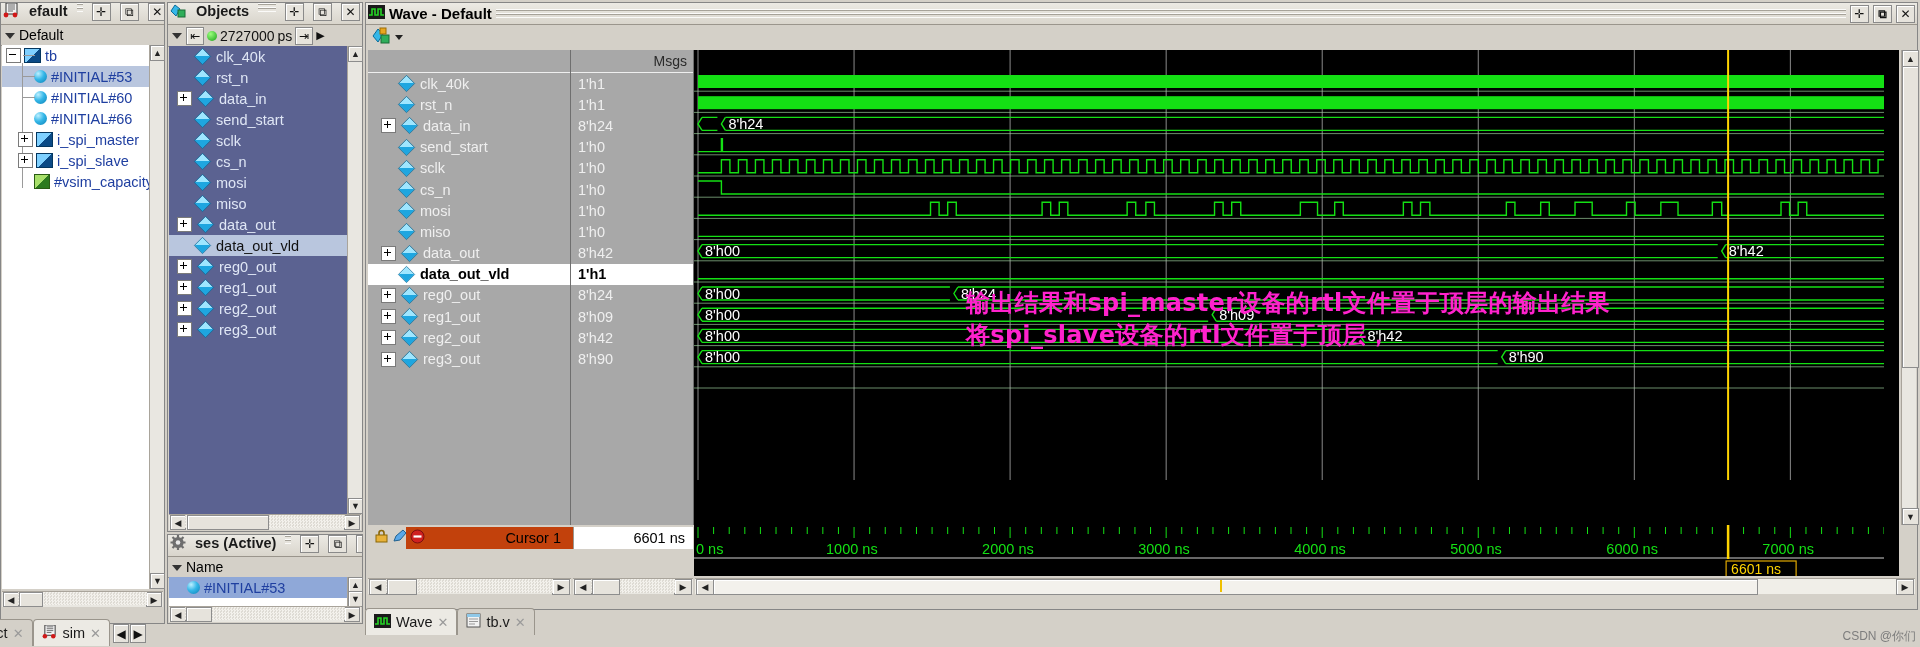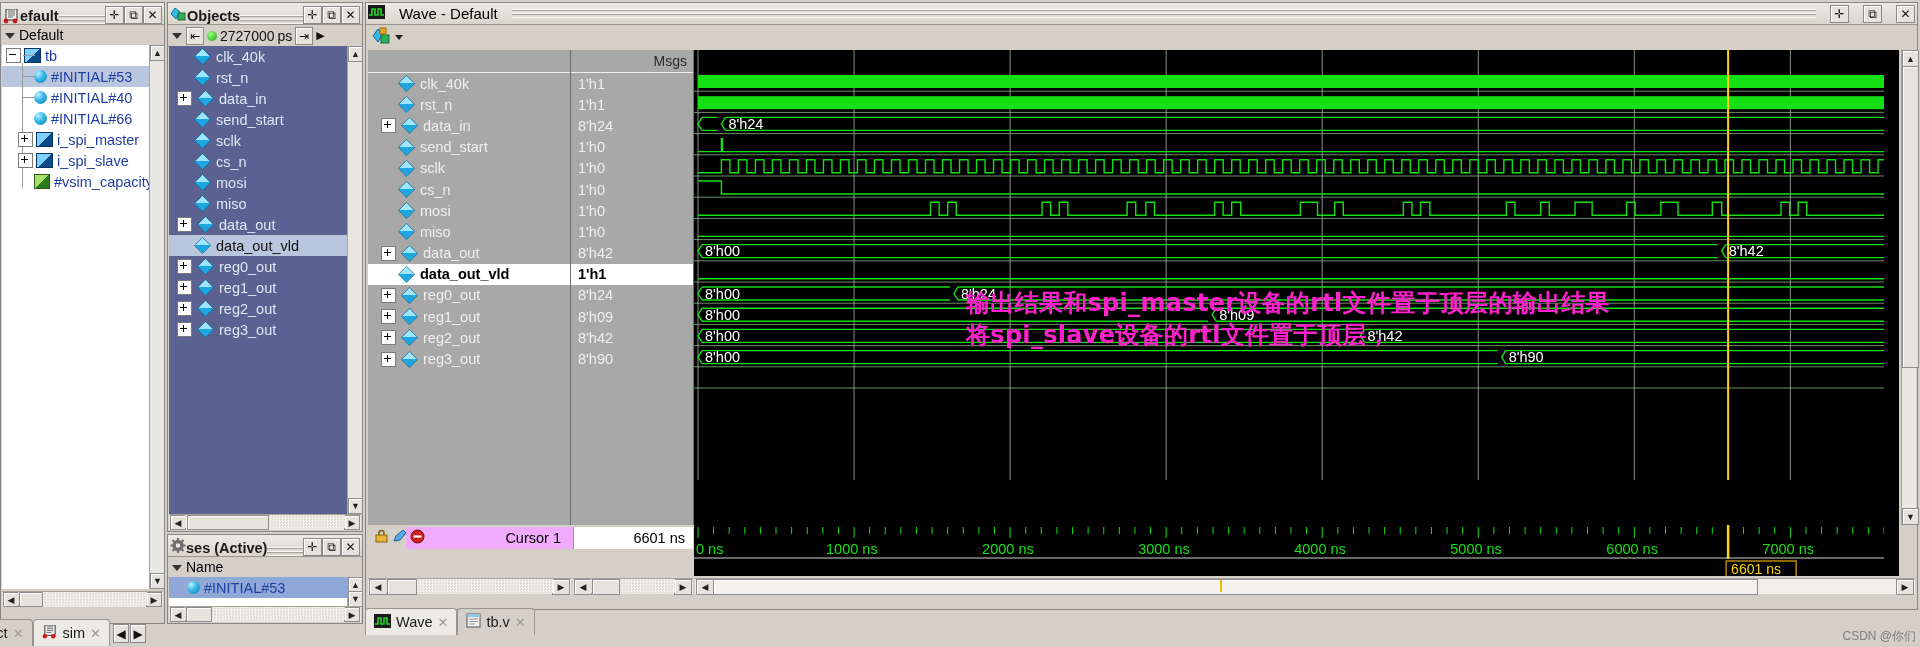--- a/index.html
+++ b/index.html
@@ -2,21 +2,21 @@
 <html><head>
 <meta charset="utf-8">
 <style>
   html,body{margin:0;padding:0;background:#d4d0c8;}
   body{width:1920px;height:647px;overflow:hidden;
        font-family:"Liberation Sans","DejaVu Sans",sans-serif;font-size:15px;}
   .app{position:relative;width:1920px;height:647px;background:#d4d0c8;}
 
   
   .panel{position:absolute;background:#d4d0c8;border:1px solid #868686;box-sizing:border-box;}
-  .ptitle{height:21px;display:flex;align-items:flex-end;gap:0;padding:0 2px;
+  .ptitle{height:21px;display:flex;align-items:flex-start;gap:9px;padding:0 2px;
           background:linear-gradient(#eceae4,#d9d5cc);border-bottom:1px solid #9a958c;
           font-size:14px;color:#10316b;white-space:nowrap;overflow:hidden;}
   .ptitle .tname{font-weight:bold;color:#1a1a1a;font-size:14.5px;}
   .grip{flex:1 1 auto;height:9px;min-width:6px;
         background:repeating-linear-gradient(to bottom,#fff 0 1px,#9b978e 1px 2px,transparent 2px 4px);
         opacity:.85;}
   .tbtn{width:17px;height:16px;flex:0 0 auto;border:1px solid #8a8a8a;background:#e6e3dc;
         display:flex;align-items:center;justify-content:center;font-size:12px;color:#111;line-height:1;
         box-shadow:inset 1px 1px 0 #fff;}
   .colhdr{height:20px;display:flex;align-items:center;background:#d4d0c8;
@@ -58,22 +58,22 @@
   .vsb{position:absolute;width:14px;background:#e9e7e1;border-left:1px solid #a9a49b;}
   .hsb{position:absolute;height:15px;background:#e9e7e1;border-top:1px solid #a9a49b;}
   .sbtn{position:absolute;background:#e6e3dc;border:1px solid #8d8d8d;box-shadow:inset 1px 1px 0 #fff;
         display:flex;align-items:center;justify-content:center;font-size:9px;color:#222;}
   .sthumb{position:absolute;background:#e6e3dc;border:1px solid #8d8d8d;box-shadow:inset 1px 1px 0 #fff;}
   .strack{position:absolute;background:
       repeating-conic-gradient(#f3f1ec 0 25%, #dedbd4 0 50%) 0 0/3px 3px;}
 
   
   #wavePanel{left:365px;top:2px;width:1553px;height:608px;}
-  #waveTitle{height:21px;display:flex;align-items:center;gap:14px;padding:0 2px;
-             background:linear-gradient(#eceae4,#d9d5cc);border-bottom:1px solid #9a958c;}
+  #waveTitle{height:21px;display:flex;align-items:center;gap:4px;padding:0 2px;
+             background:linear-gradient(#eceae4,#d9d5cc);border-bottom:1px solid #9a958c;font-weight:bold;}
   .wtoolbar{height:24px;display:flex;align-items:center;padding-left:6px;gap:4px;background:#d4d0c8;}
   .caret{width:0;height:0;border-left:4px solid transparent;border-right:4px solid transparent;border-top:5px solid #222;}
 
   #nameCol{position:absolute;left:2px;top:47px;width:202px;bottom:84px;background:#a8a8a8;
            border-right:1px solid #6f6f6f;overflow:hidden;}
   #msgsCol{position:absolute;left:205px;top:47px;width:122px;bottom:84px;background:#a8a8a8;
            border-right:1px solid #6f6f6f;overflow:hidden;}
   .msgHdr{height:22px;background:#a8a8a8;border-bottom:1px solid #efefef;
           display:flex;align-items:center;justify-content:flex-end;padding-right:6px;
           font-size:14px;color:#2a2a2a;}
@@ -86,21 +86,21 @@
   #waveCanvas{position:absolute;left:328px;top:47px;right:18px;bottom:84px;background:#000;overflow:hidden;}
   #waveCanvas svg{display:block;}
 
   #timeBar{position:absolute;left:328px;right:18px;bottom:33px;height:51px;background:#000;overflow:hidden;}
   #bottomLeft{position:absolute;left:2px;bottom:33px;width:325px;height:51px;background:#d4d0c8;}
   .nowRow{height:25px;display:flex;align-items:center;}
   .nowLbl{flex:1;text-align:right;padding-right:10px;font-size:14.5px;color:#4b4b4b;}
   .nowVal{width:120px;text-align:right;padding-right:8px;font-size:14.5px;color:#4b4b4b;
           border-left:1px solid #9b978e;box-sizing:border-box;}
   .curRow{height:25px;display:flex;align-items:center;}
-  .curLbl{flex:1;text-align:right;padding-right:12px;font-size:14.5px;color:#000;background:#f0abfc;
+  .curLbl{flex:1;text-align:right;padding-right:12px;font-size:14.5px;color:#000;background:#c2410c;
           height:22px;line-height:22px;margin-left:38px;}
   .curVal{width:120px;text-align:right;padding-right:8px;font-size:14.5px;color:#000;background:#fff;
           height:22px;line-height:22px;border-left:1px solid #9b978e;box-sizing:border-box;}
 
   
   #procPanel{left:167px;top:534px;width:196px;height:90px;}
   .procbody{position:absolute;left:1px;right:14px;top:42px;bottom:16px;background:#fff;overflow:hidden;}
   .procrow{height:21px;display:flex;align-items:center;font-size:14.5px;color:#1f3fa0;
            background:#8fa8d8;padding-left:18px;}
 
@@ -153,21 +153,21 @@
       <div class="trow sel">
         <span class="tindent" style="width:30px"></span>
         <span class="hline" style="left:21px;top:10px;width:12px;"></span>
         <span class="icoProc"></span>
         <span>#INITIAL#53</span>
       </div>
       <div class="trow">
         <span class="tindent" style="width:30px"></span>
         <span class="hline" style="left:21px;top:31px;width:12px;"></span>
         <span class="icoProc"></span>
-        <span>#INITIAL#40</span>
+        <span>#INITIAL#60</span>
       </div>
       <div class="trow">
         <span class="tindent" style="width:30px"></span>
         <span class="hline" style="left:21px;top:52px;width:12px;"></span>
         <span class="icoProc"></span>
         <span>#INITIAL#66</span>
       </div>
       <div class="trow">
         <span class="tindent" style="width:14px"></span>
         <span class="exp plus"></span>

